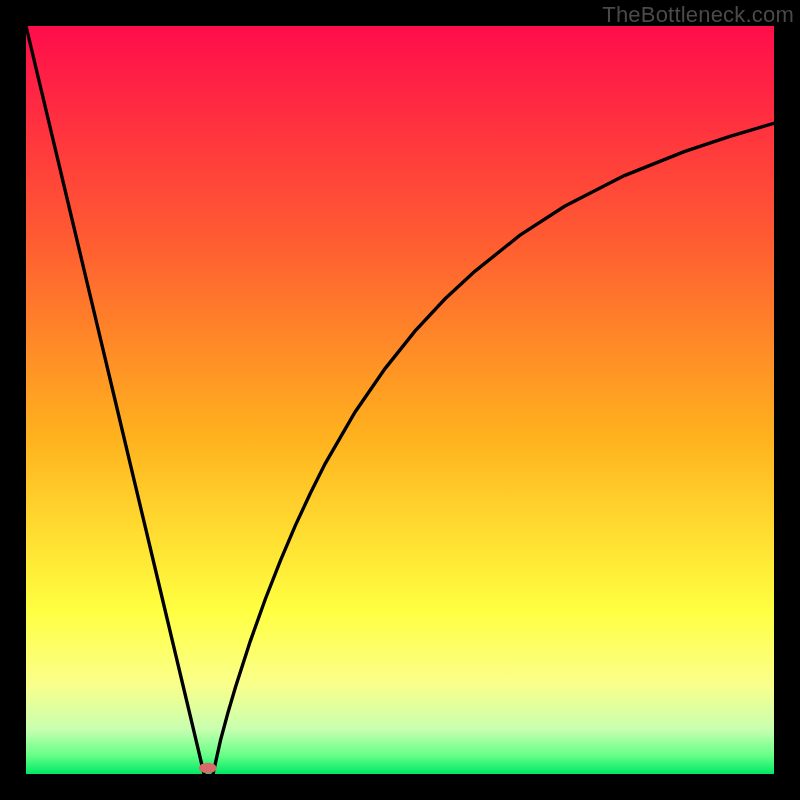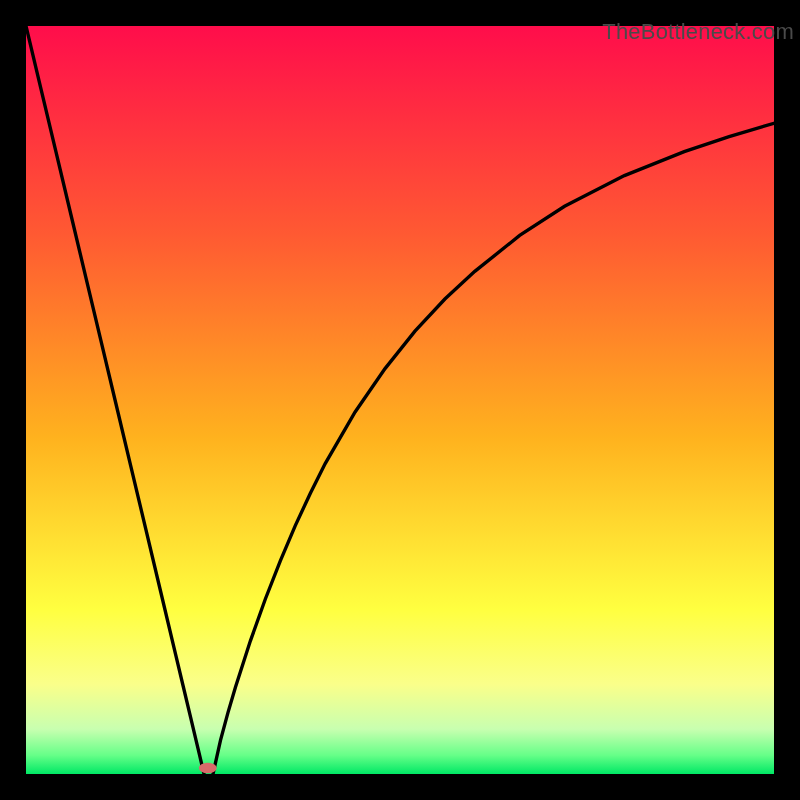--- a/index.html
+++ b/index.html
@@ -21,21 +21,21 @@
   }
   .plot {
     position: absolute;
     left: 0;
     top: 0;
     width: 748px;
     height: 748px;
   }
   .watermark {
     position: absolute;
-    top: 19px;
+    top: 2px;
     right: 6px;
     color: #4a4a4a;
     font-size: 22px;
     font-weight: 500;
     letter-spacing: 0.2px;
     user-select: none;
   }
 </style>
 </head>
 <body>

